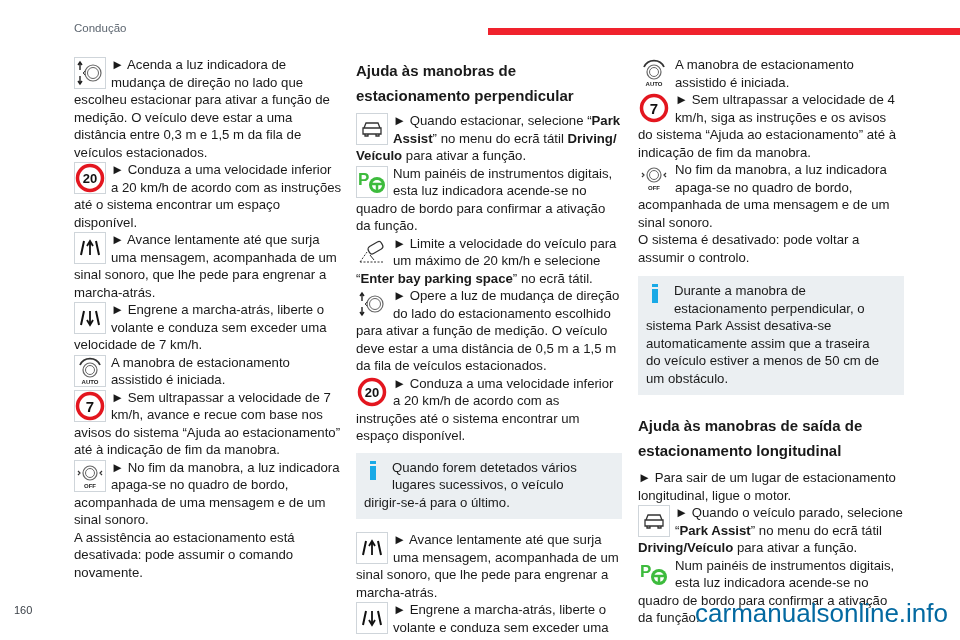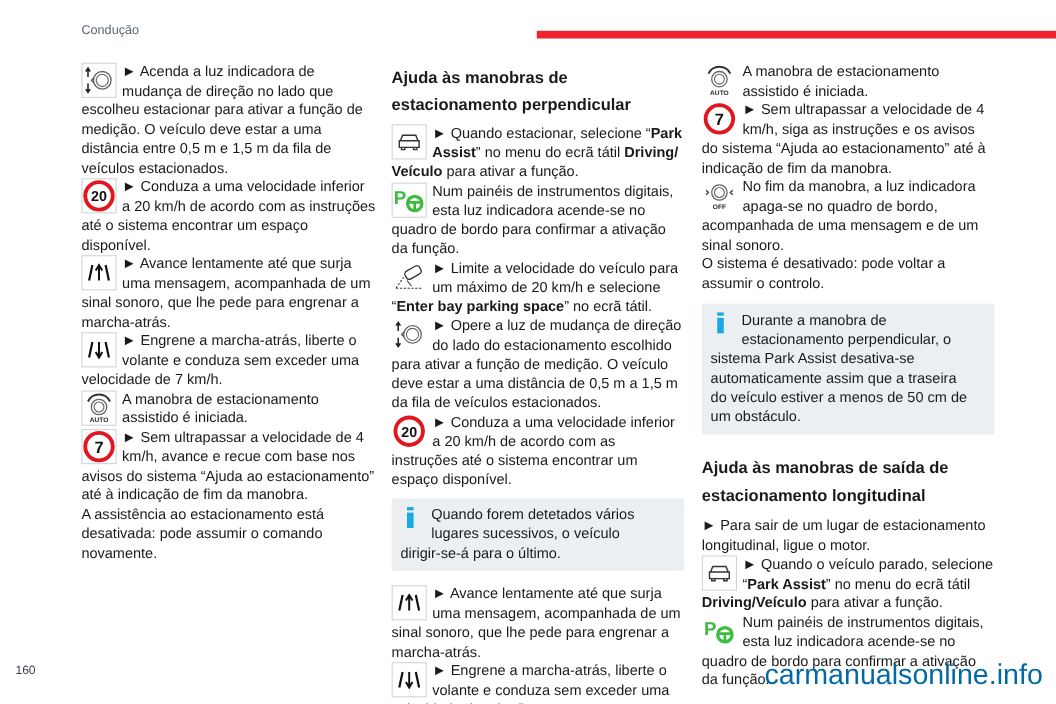--- a/index.html
+++ b/index.html
@@ -47,21 +47,21 @@
   <div class="para">
     <span class="icon">
       <svg width="28" height="26" viewBox="0 0 28 26">
           <path d="M4 3 L4 10 M2 5 L4 2 L6 5" stroke="#222" stroke-width="1.4" fill="none"></path>
           <path d="M4 16 L4 23 M2 21 L4 24 L6 21" stroke="#222" stroke-width="1.4" fill="none"></path>
           <circle cx="17" cy="13" r="8" stroke="#666" stroke-width="1.2" fill="none"></circle>
           <circle cx="17" cy="13" r="5.5" stroke="#666" stroke-width="1" fill="none"></circle>
           <path d="M9 11 L7 13 L9 15" stroke="#444" fill="none"></path>
         </svg>
     </span>
-    <span>► Acenda a luz indicadora de mudança de direção no lado que escolheu estacionar para ativar a função de medição. O veículo deve estar a uma distância entre 0,5 m e 1,5 m da fila de veículos estacionados.</span>
+    <span>► Acenda a luz indicadora de mudança de direção no lado que escolheu estacionar para ativar a função de medição. O veículo deve estar a uma distância entre 0,3 m e 1,5 m da fila de veículos estacionados.</span>
   </div>
   <div class="para">
     <span class="icon">
       <svg width="30" height="30" viewBox="0 0 30 30">
           <circle cx="15" cy="15" r="12.5" fill="#fff" stroke="#e3161f" stroke-width="3.5"></circle>
           <text x="15" y="20" text-anchor="middle" font-family="Liberation Sans, sans-serif" font-weight="bold" font-size="13" fill="#111">20</text>
         </svg>
     </span>
     <span>► Conduza a uma velocidade inferior a 20 km/h de acordo com as instruções até o sistema encontrar um espaço disponível.</span>
   </div>
@@ -94,21 +94,32 @@
     </span>
     <span>A manobra de estacionamento assistido é iniciada.</span>
   </div>
   <div class="para">
     <span class="icon">
       <svg width="30" height="30" viewBox="0 0 30 30">
           <circle cx="15" cy="15" r="12.5" fill="#fff" stroke="#e3161f" stroke-width="3.5"></circle>
           <text x="15" y="20.5" text-anchor="middle" font-family="Liberation Sans, sans-serif" font-weight="bold" font-size="15" fill="#111">7</text>
         </svg>
     </span>
-    <span>► Sem ultrapassar a velocidade de 4 km/h, avance e recue com base nos avisos do sistema “Ajuda ao estacionamento” até à indicação de fim da manobra.</span>
+    <span>► Sem ultrapassar a velocidade de 7 km/h, avance e recue com base nos avisos do sistema “Ajuda ao estacionamento” até à indicação de fim da manobra.</span>
+  </div>
+  <div class="para">
+    <span class="icon">
+      <svg width="30" height="30" viewBox="0 0 30 30">
+          <path d="M3 10 L5 12 L3 14 M27 10 L25 12 L27 14" stroke="#333" stroke-width="1.2" fill="none"></path>
+          <circle cx="15" cy="12" r="7" stroke="#666" stroke-width="1.2" fill="none"></circle>
+          <circle cx="15" cy="12" r="4.5" stroke="#666" stroke-width="1" fill="none"></circle>
+          <text x="15" y="27" text-anchor="middle" font-family="Liberation Sans, sans-serif" font-weight="bold" font-size="6" fill="#222">OFF</text>
+        </svg>
+    </span>
+    <span>► No fim da manobra, a luz indicadora apaga-se no quadro de bordo, acompanhada de uma mensagem e de um sinal sonoro.</span>
   </div>
   <div class="para">
     <span>A assistência ao estacionamento está desativada: pode assumir o comando novamente.</span>
   </div>
 </div>
 
 <div class="col col2">
   <div class="h2">Ajuda às manobras de estacionamento perpendicular</div>
   <div class="para">
     <span class="icon">

